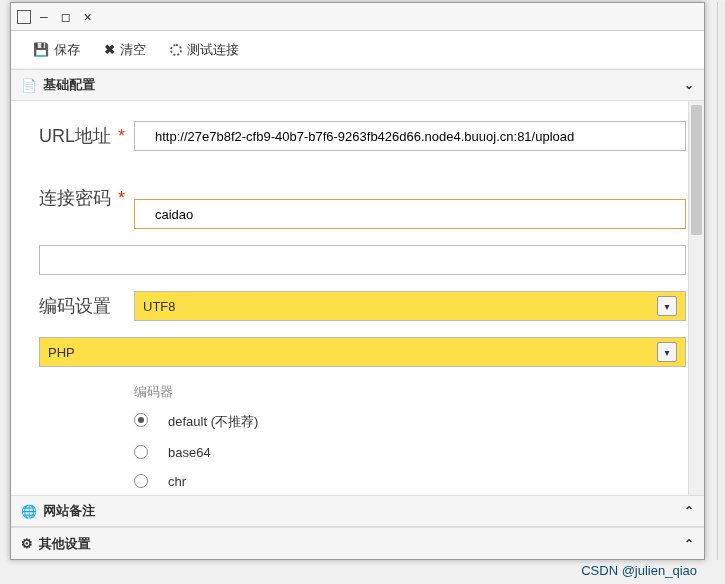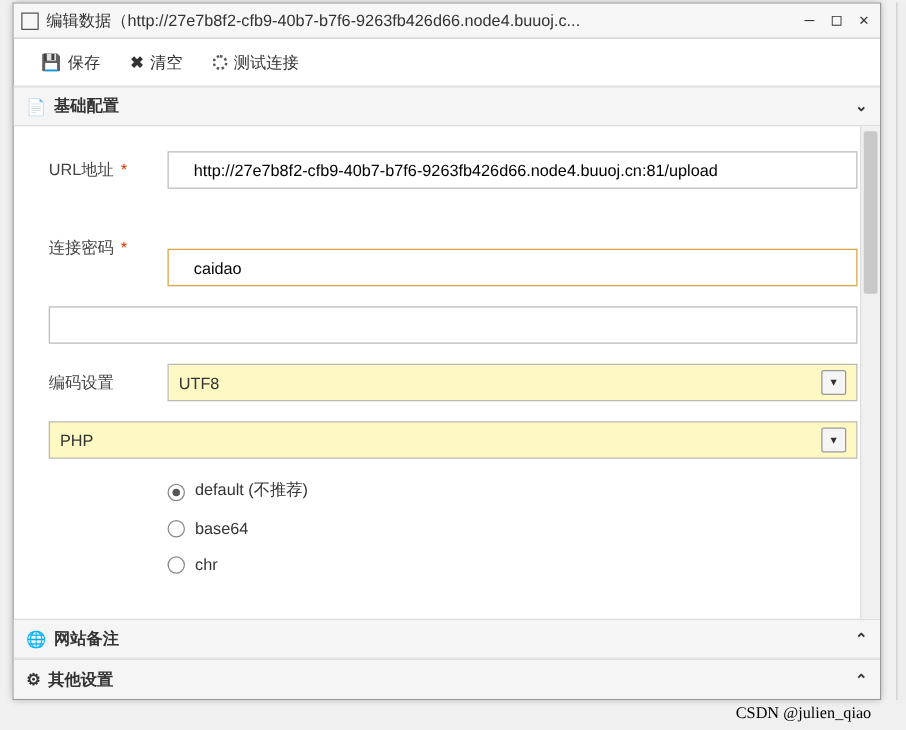--- a/index.html
+++ b/index.html
@@ -94,21 +94,21 @@
       padding: 20px 18px 10px 28px;
       position: relative;
     }
     .form-row {
       display: flex;
       align-items: center;
       margin-bottom: 16px;
     }
     .form-label {
       width: 95px;
-      font-size: 13px;
+      font-size: 18px;
       color: #444;
     }
     .req { color: #d30; margin-left: 2px; }
     .form-input {
       flex: 1;
       height: 30px;
       border: 1px solid #bbb;
       padding: 0 20px;
       font-size: 13px;
       font-family: inherit;
@@ -118,21 +118,21 @@
       outline: none;
       margin-top: 32px;
     }
     .form-select {
       flex: 1;
       height: 30px;
       border: 1px solid #bbb;
       display: flex;
       align-items: center;
       padding: 0 8px;
-      background: #fef9c3;
+      background: #fde047;
       position: relative;
     }
     .form-select .sel-val { flex: 1; }
     .form-select .dd-btn {
       width: 20px; height: 20px;
       border: 1px solid #999;
       border-radius: 2px;
       display: flex;
       align-items: center;
       justify-content: center;
@@ -142,22 +142,22 @@
     }
     .encoder-block {
       margin-left: 95px;
     }
     .encoder-title {
       color: #888;
       margin-bottom: 12px;
     }
     .radio-row {
       display: flex;
-      align-items: flex-end;
-      gap: 8px;
+      align-items: flex-start;
+      gap: 20px;
       margin-bottom: 14px;
       cursor: pointer;
     }
     .radio {
       width: 14px; height: 14px;
       border: 1px solid #888;
       border-radius: 50%;
       display: flex;
       align-items: center;
       justify-content: center;
@@ -179,24 +179,23 @@
       position: absolute;
       left: 2px; right: 2px;
       top: 4px; height: 130px;
       background: #c8c8c8;
       border-radius: 2px;
     }
     .watermark {
       position: absolute;
       right: 28px;
       bottom: 6px;
-      color: #000000;
+      color: #0c4a6e;
       font-size: 13px;
       pointer-events: none;
-      font-family: Liberation Serif, serif;
     }
     .right-edge {
       position: absolute;
       right: 0; top: 2px; bottom: 24px;
       width: 8px;
       background: #eee;
       border-left: 1px solid #ccc;
     }
     .spinner-icon {
       display: inline-block;
@@ -207,21 +206,20 @@
   </style>
 </head>
 <body>
 
 <div class="right-edge"></div>
 
 <div class="window">
 
   <div class="titlebar">
     <div class="win-icon"></div>
-    <div class="title">编辑数据（http://27e7b8f2-cfb9-40b7-b7f6-9263fb426d66.node4.buuoj.c...</div>
     <div class="controls">
       <span>–</span>
       <span>□</span>
       <span>✕</span>
     </div>
   </div>
 
   <div class="toolbar">
     <div class="tbtn">
       <span class="ticon">💾</span>
@@ -268,20 +266,21 @@
     </div>
 
     <div class="form-row">
       <div class="form-select">
         <div class="sel-val">PHP</div>
         <div class="dd-btn">▾</div>
       </div>
     </div>
 
     <div class="encoder-block">
+      <div class="encoder-title">编码器</div>
 
       <div class="radio-row">
         <div class="radio checked"></div>
         <span>default (不推荐)</span>
       </div>
       <div class="radio-row">
         <div class="radio"></div>
         <span>base64</span>
       </div>
       <div class="radio-row">

